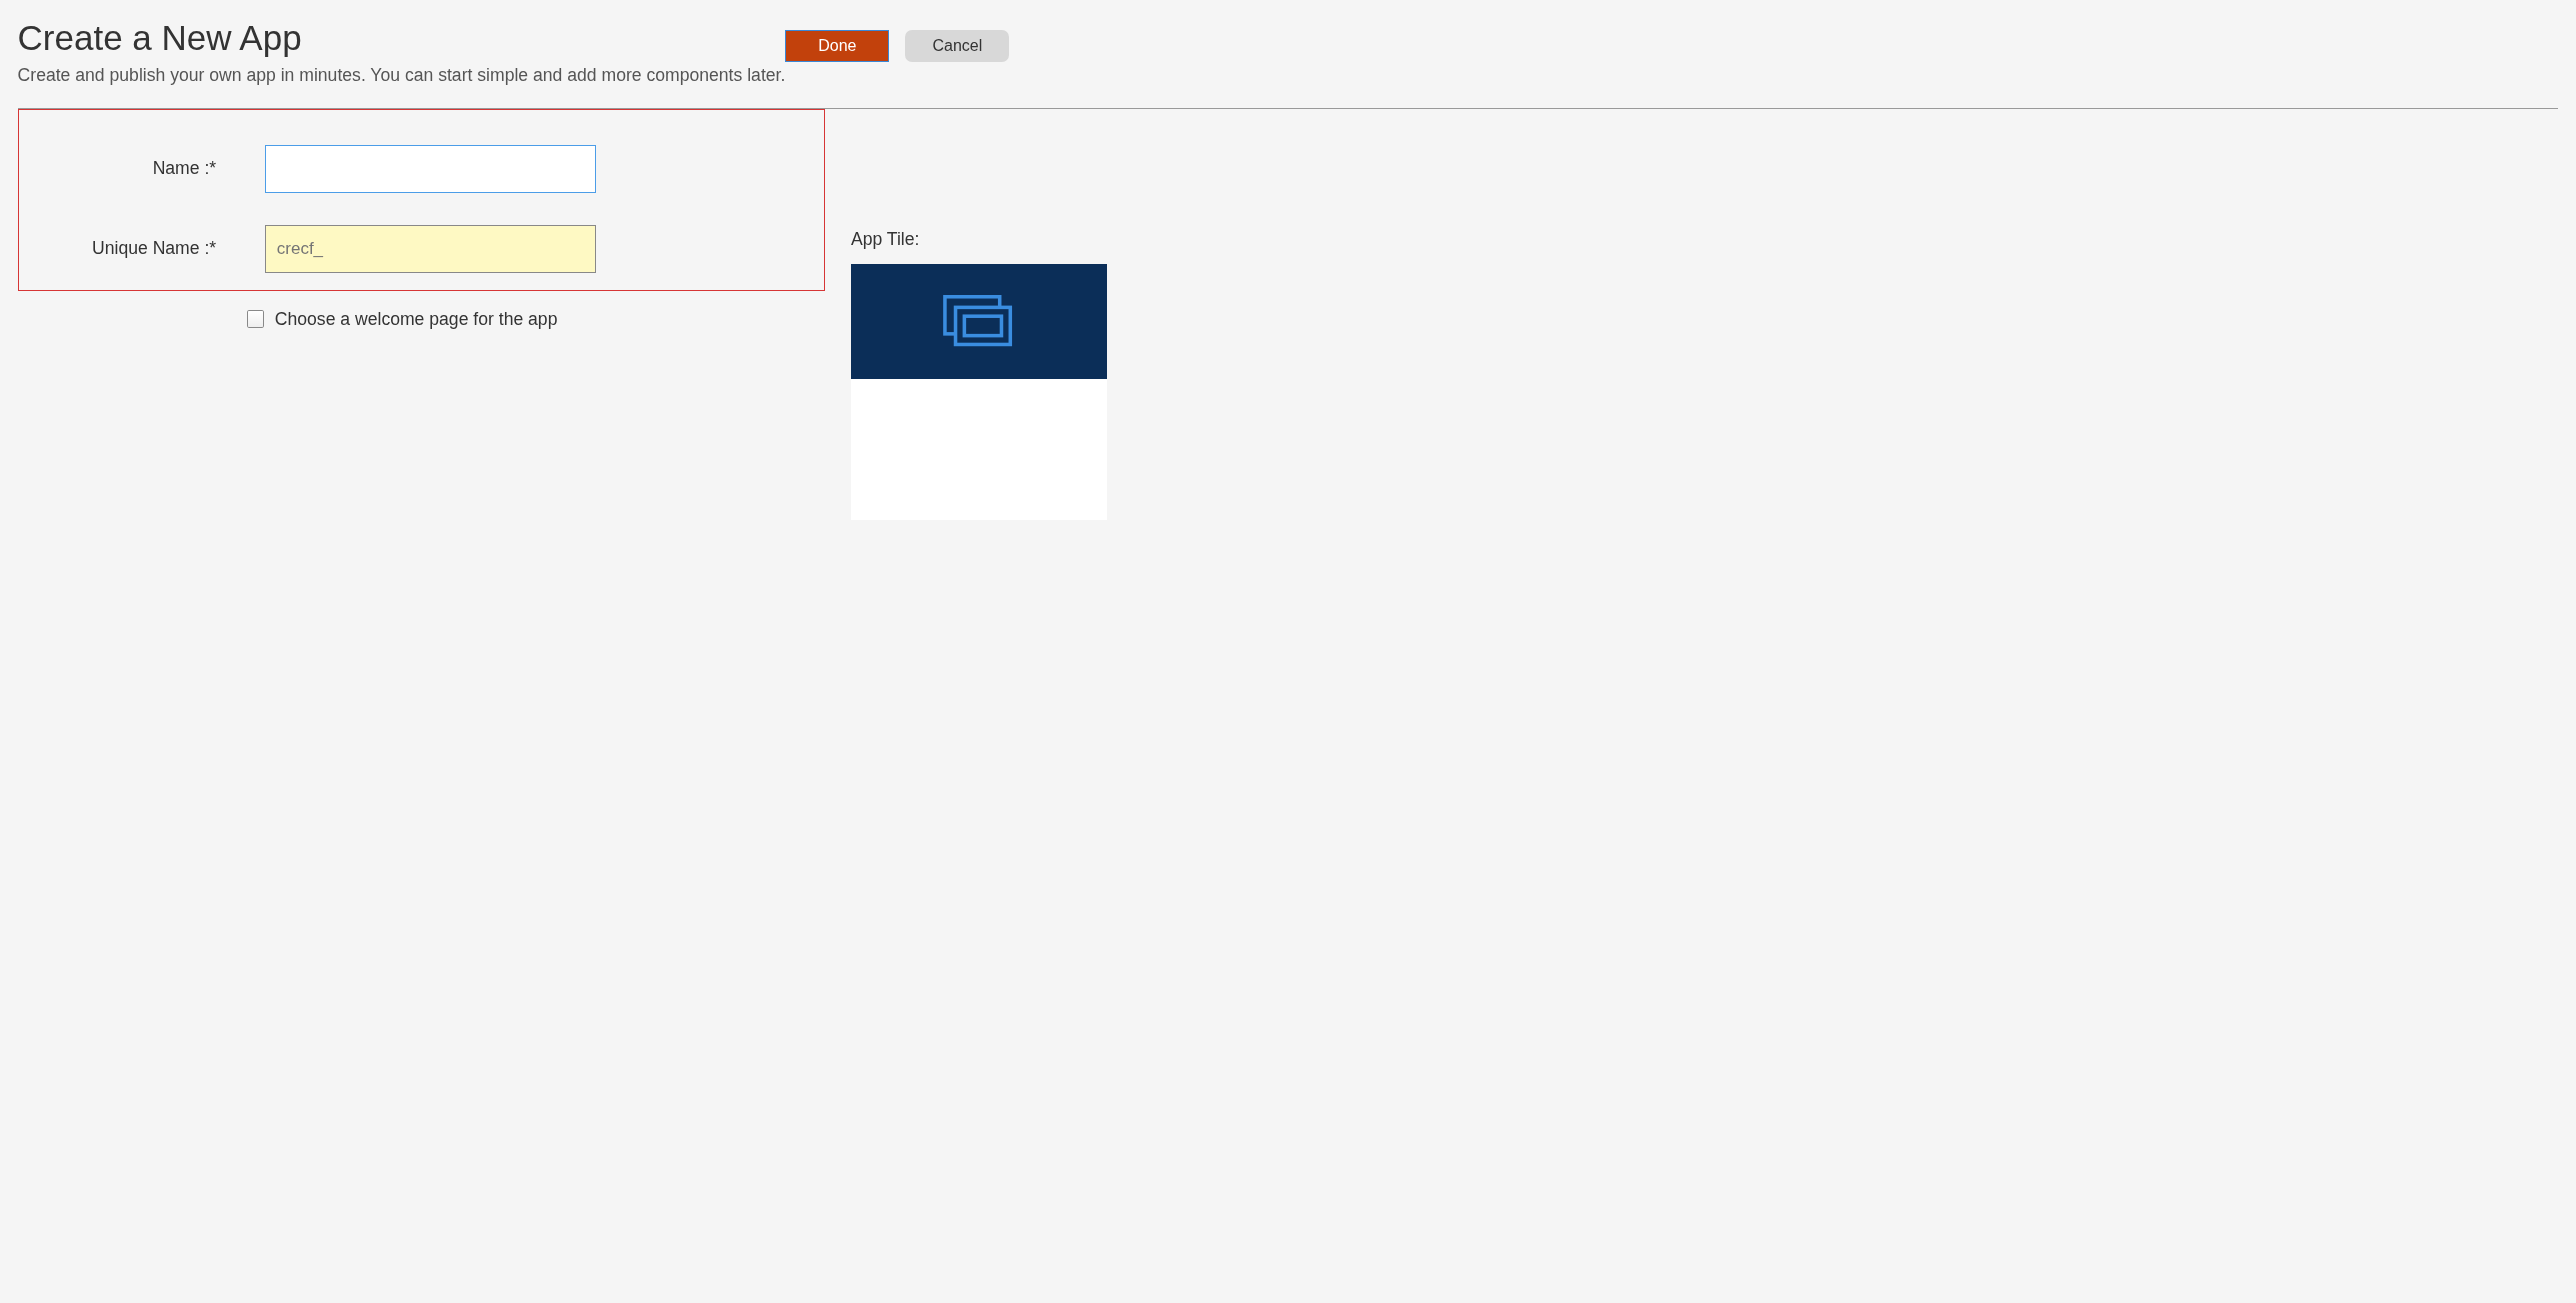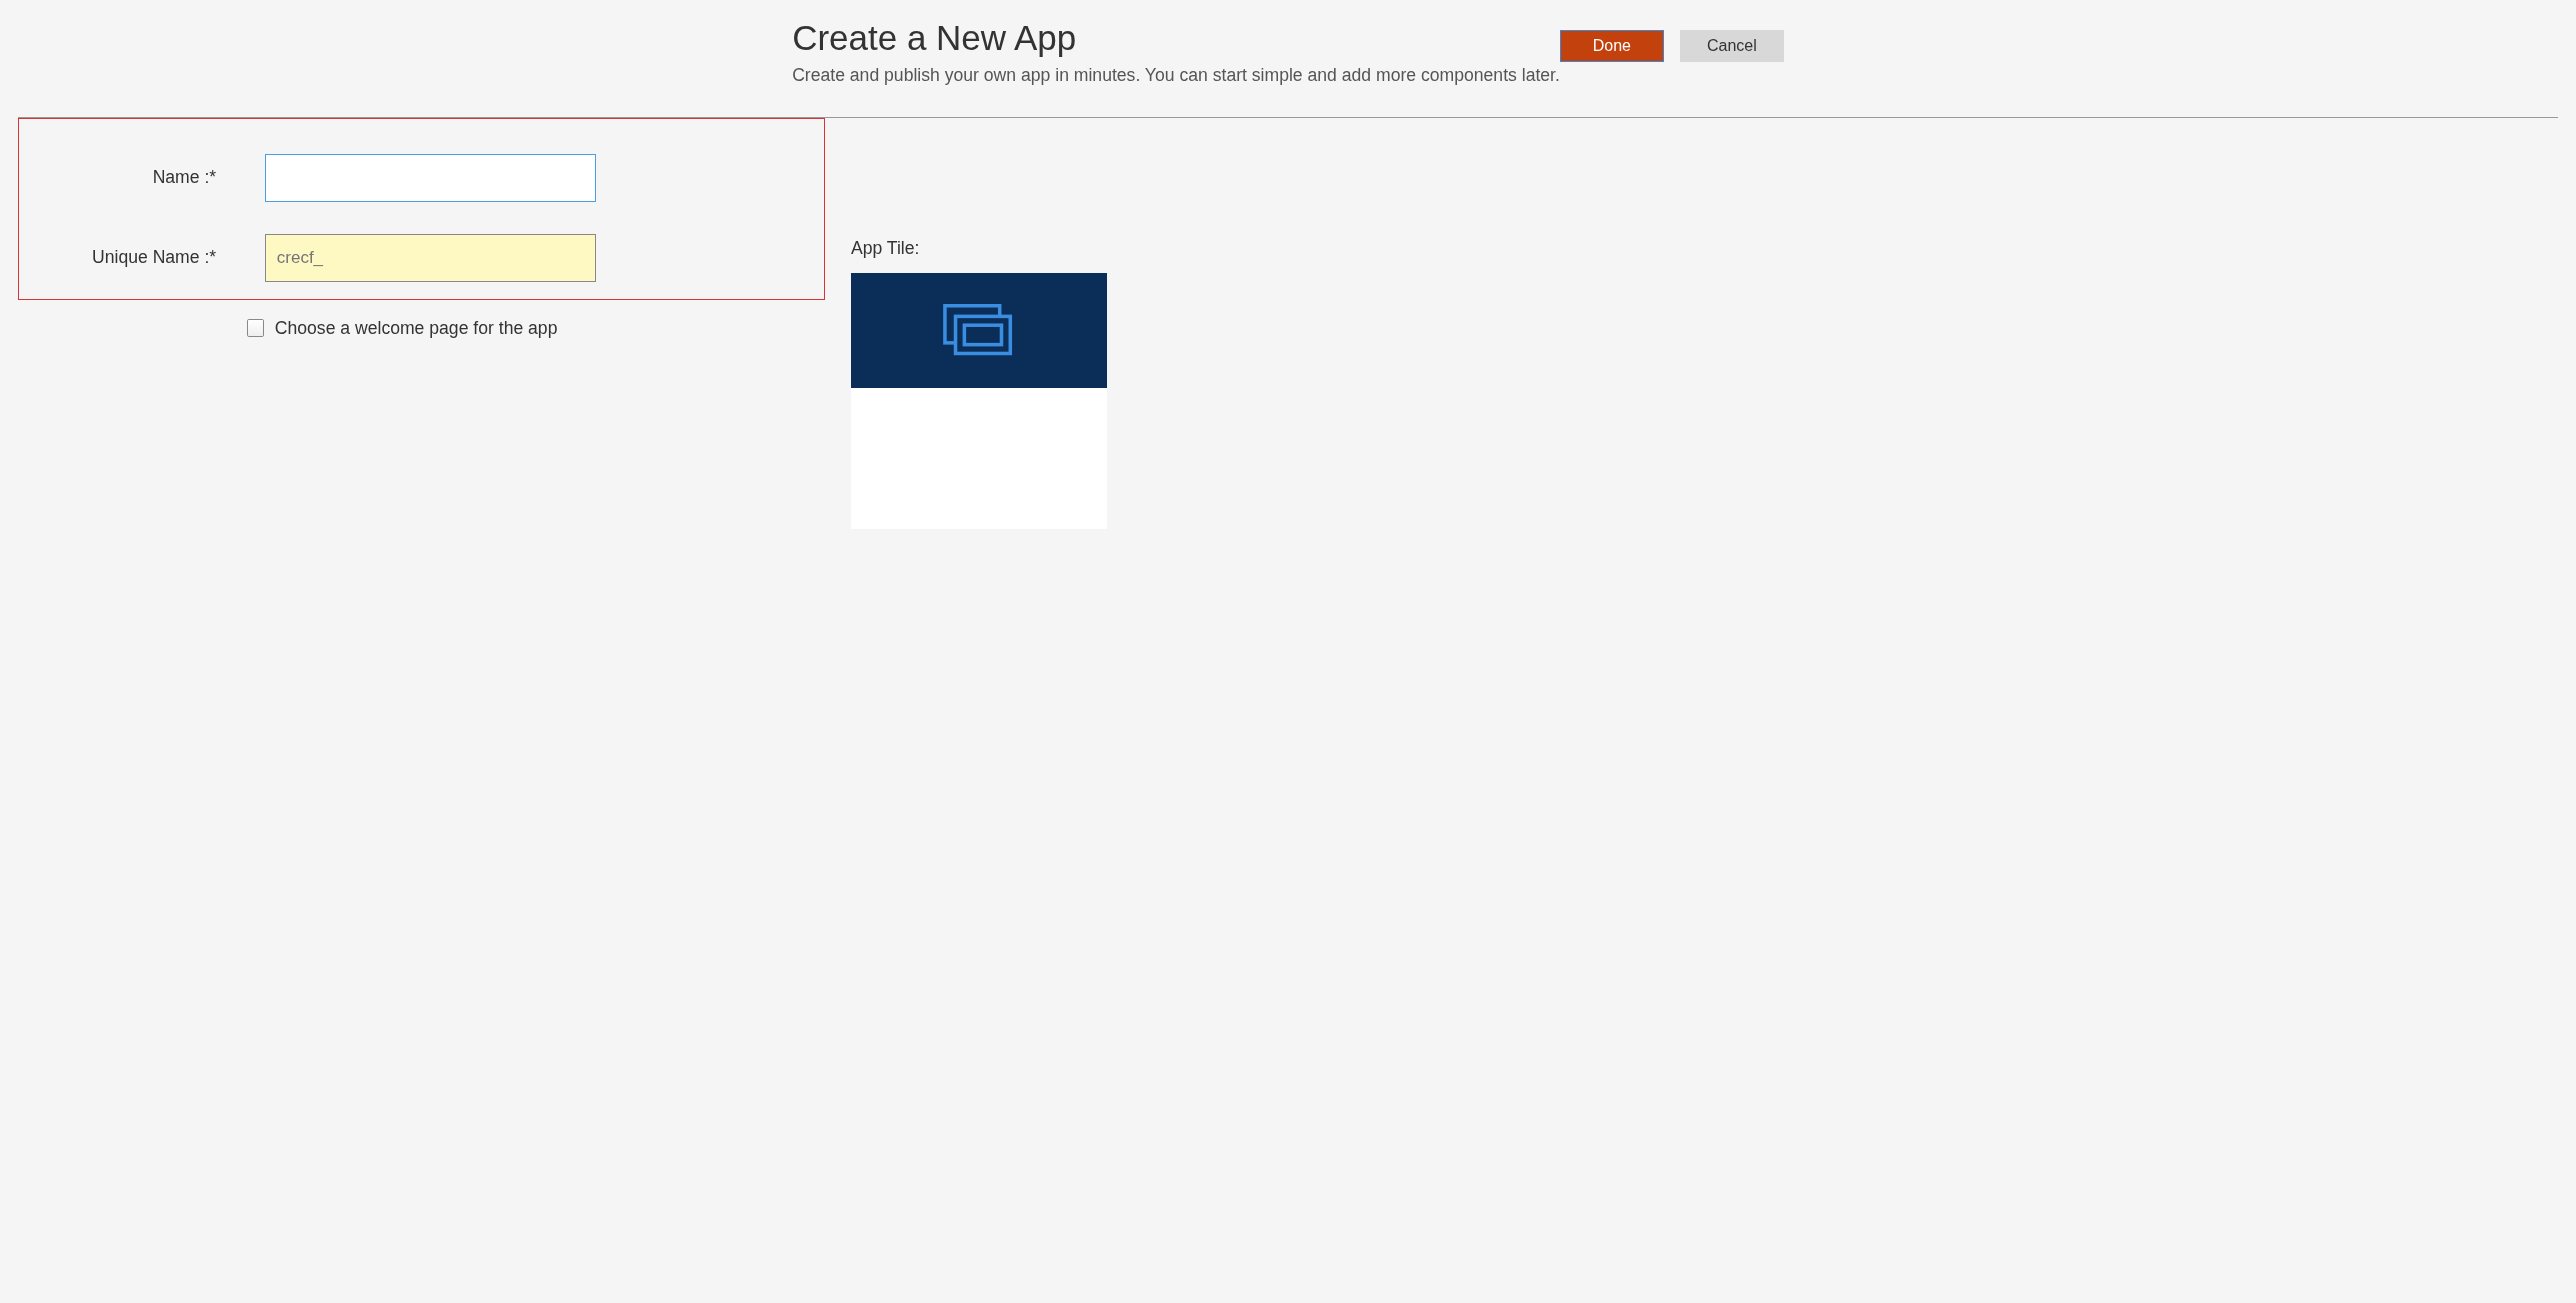--- a/index.html
+++ b/index.html
@@ -8,23 +8,23 @@
       padding: 0;
     }
     body {
       font-family: 'Segoe UI', Tahoma, sans-serif;
       background: #f5f5f5;
       padding: 17.6px;
       color: #333;
     }
     .page-header {
       display: flex;
-      justify-content: center;
+      justify-content: flex-start;
       align-items: flex-start;
-      padding-bottom: 31px;
+      padding-bottom: 22px;
       border-bottom: 0.9px solid #999;
       margin-bottom: 0;
     }
     .title-block h1 {
       font-size: 35px;
       font-weight: 300;
       color: #333;
       margin-bottom: 7px;
     }
     .title-block p {
@@ -46,20 +46,21 @@
       font-family: inherit;
     }
     .btn-primary {
       background: #c2410c;
       color: #fff;
       border: 1.8px solid #3a87d6;
     }
     .btn-secondary {
       background: #d8d8d8;
       color: #333;
+      border-radius: 7px;
     }
     .content {
       display: flex;
       gap: 17.6px;
       align-items: flex-start;
       margin-top: 0;
     }
     .form-col {
       flex: 0 0 auto;
       width: 807px;

